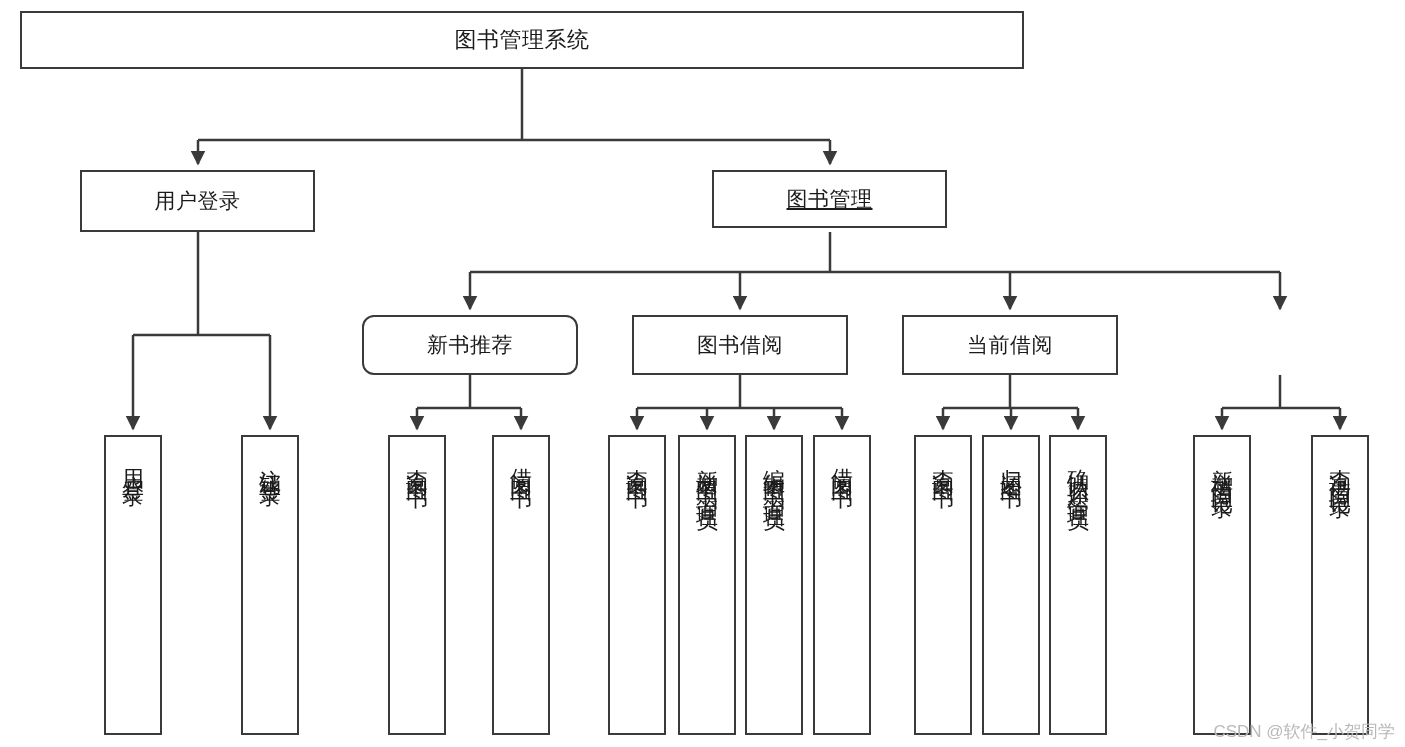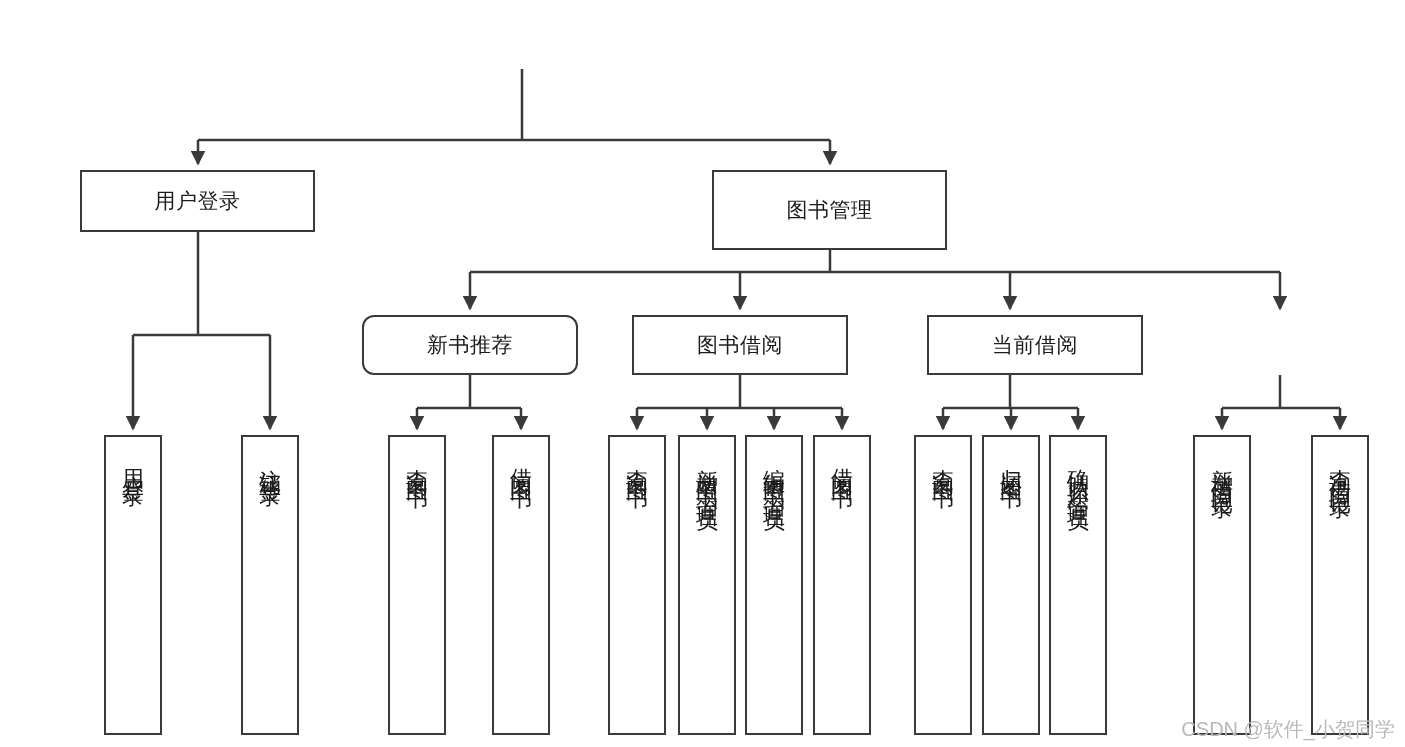--- a/index.html
+++ b/index.html
@@ -61,21 +61,21 @@
     text-orientation: upright;
     font-size: 22px;
     line-height: 1.0;
     letter-spacing: 6px;
     white-space: nowrap;
   }
   .watermark {
     position: absolute;
     right: 10px;
     bottom: 4px;
-    font-size: 20px;
+    font-size: 17px;
     color: #b9b9b9;
     z-index: 5;
     white-space: nowrap;
     font-family: "Liberation Sans", "DejaVu Sans", sans-serif;
   }
 </style>
 </head>
 <body>
 
 <div id="canvas">
@@ -123,35 +123,38 @@
       <path d="M 1011 408 L 1011 429" marker-end="url(#arrow)"></path>
       <path d="M 1078 408 L 1078 429" marker-end="url(#arrow)"></path>
 
       <path d="M 1280 375 L 1280 408"></path>
       <path d="M 1222 408 L 1340 408"></path>
       <path d="M 1222 408 L 1222 429" marker-end="url(#arrow)"></path>
       <path d="M 1340 408 L 1340 429" marker-end="url(#arrow)"></path>
     </g>
   </svg>
 
+  <div class="node horiz root" style="left:20px; top:11px; width:1004px; height:58px;">
+    <span class="label">图书管理系统</span>
+  </div>
 
   <div class="node horiz" style="left:80px; top:170px; width:235px; height:62px;">
     <span class="label">用户登录</span>
   </div>
-  <div class="node horiz" style="left:712px; top:170px; width:235px; height:80px;">
+  <div class="node horiz" style="left:712px; top:170px; width:235px; height:58px;text-decoration:underline;">
     <span class="label">图书管理</span>
   </div>
 
   <div class="node horiz" style="left:362px; top:315px; width:216px; height:60px;border-radius:12px;">
     <span class="label">新书推荐</span>
   </div>
   <div class="node horiz" style="left:632px; top:315px; width:216px; height:60px;">
     <span class="label">图书借阅</span>
   </div>
-  <div class="node horiz" style="left:927px; top:315px; width:216px; height:60px;">
+  <div class="node horiz" style="left:902px; top:315px; width:216px; height:60px;">
     <span class="label">当前借阅</span>
   </div>
 
   <div class="node vert" style="left:104px; top:435px; width:58px; height:300px;">
     <span class="label">用户登录</span>
   </div>
   <div class="node vert" style="left:241px; top:435px; width:58px; height:300px;">
     <span class="label">注销登录</span>
   </div>
 

